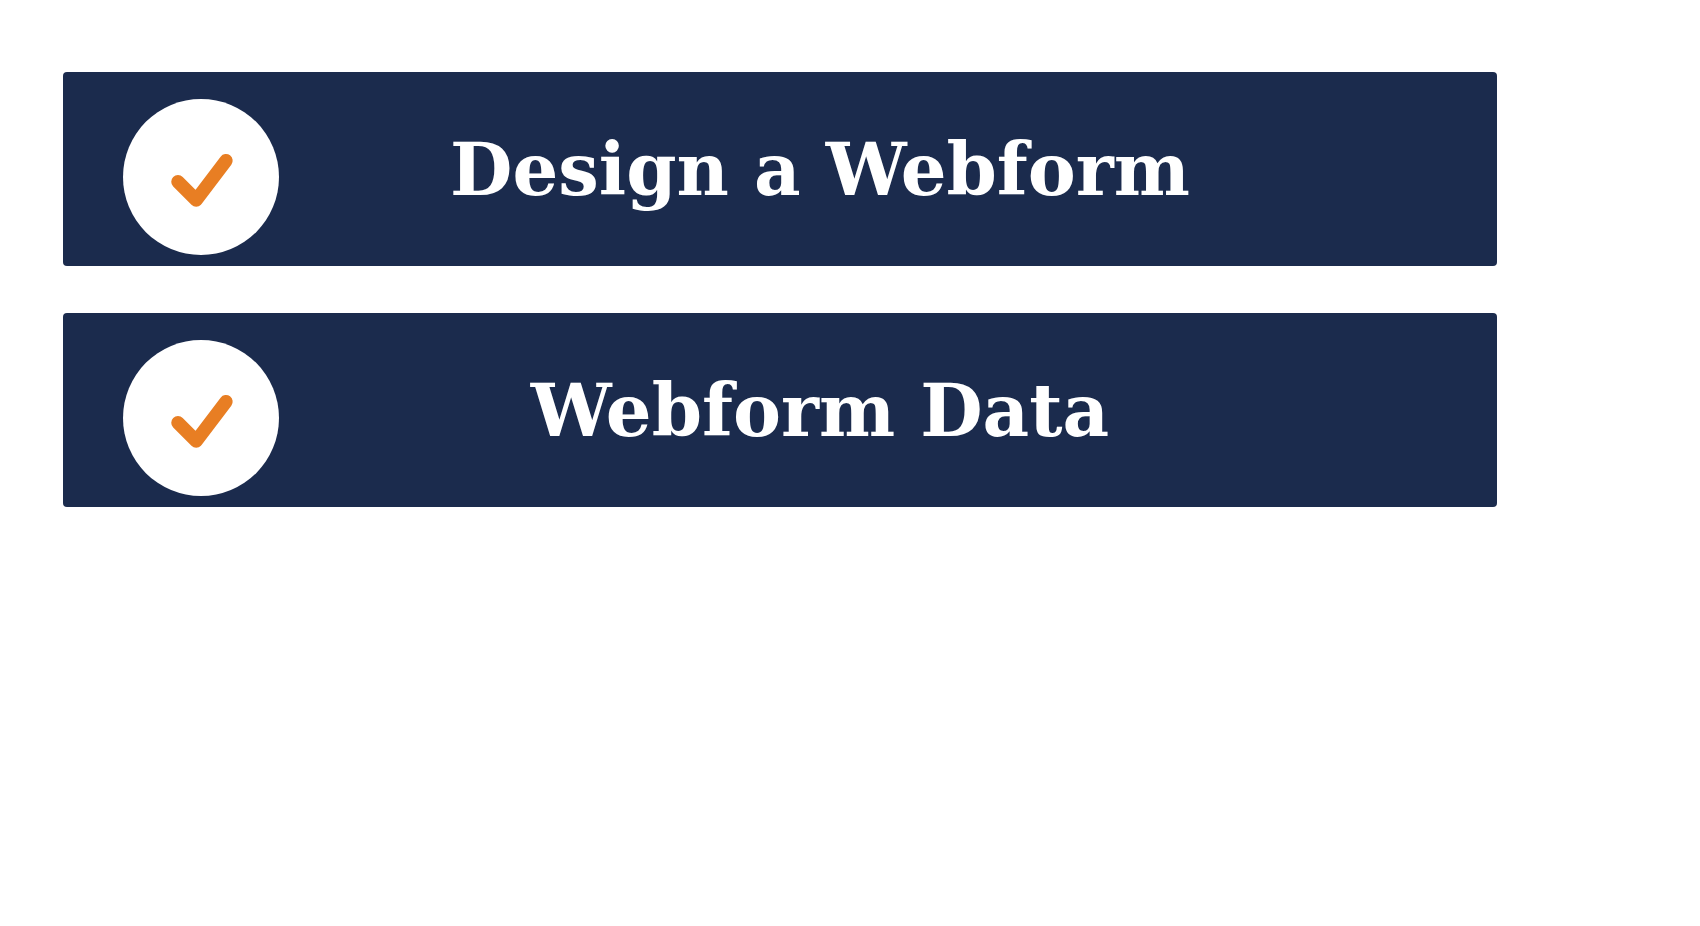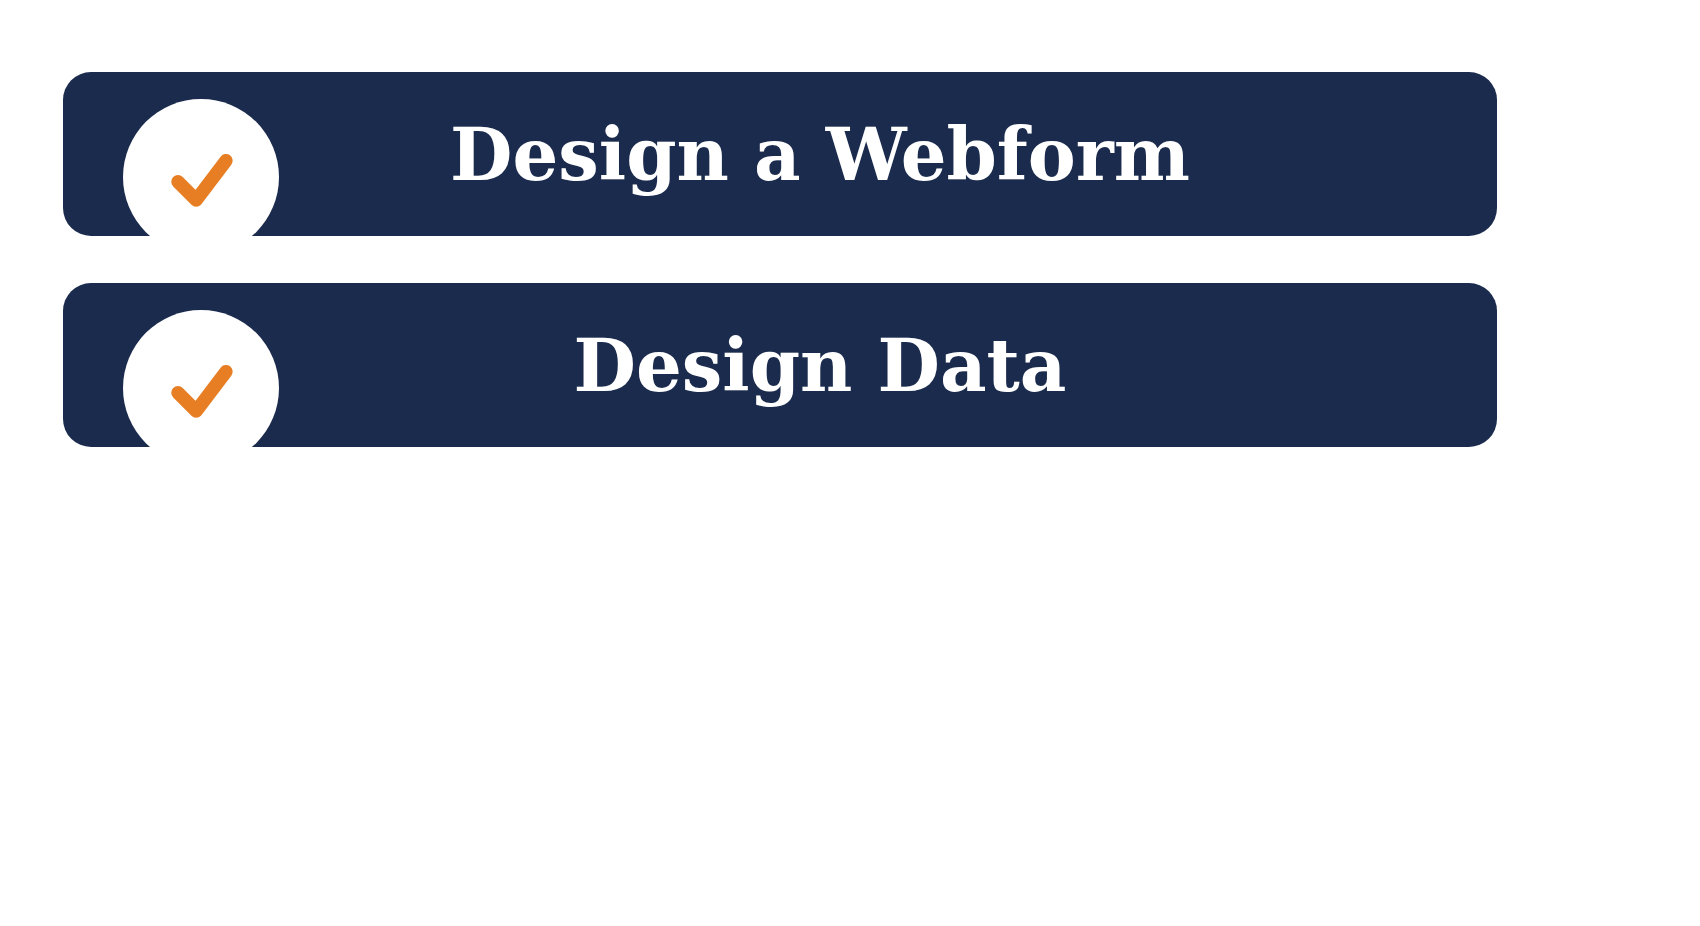--- a/index.html
+++ b/index.html
@@ -19,23 +19,23 @@
     position: absolute;
     top: 72px;
     left: 63px;
     width: 1434px;
     display: flex;
     flex-direction: column;
     gap: 47px;
   }
   .row {
     position: relative;
-    height: 164px;
+    height: 194px;
     background: var(--navy, #1b2b4d);
-    border-radius: 28px;
+    border-radius: 4px;
     display: flex;
     align-items: center;
     justify-content: center;
   }
   .circle {
     position: absolute;
     left: 60px;
     top: 27px;
     width: 156px;
     height: 156px;
@@ -82,18 +82,18 @@
       </span>
       <span class="label">Design a Webform</span>
     </div>
 
     <div class="row">
       <span class="circle">
         <svg class="check-svg" viewBox="0 0 100 100" aria-hidden="true">
           <path d="M26 55 L45 74 L76 33"></path>
         </svg>
       </span>
-      <span class="label">Design Data</span>
+      <span class="label">Webform Data</span>
     </div>
 
 
   </div>
 </div>
 
 </body></html>

